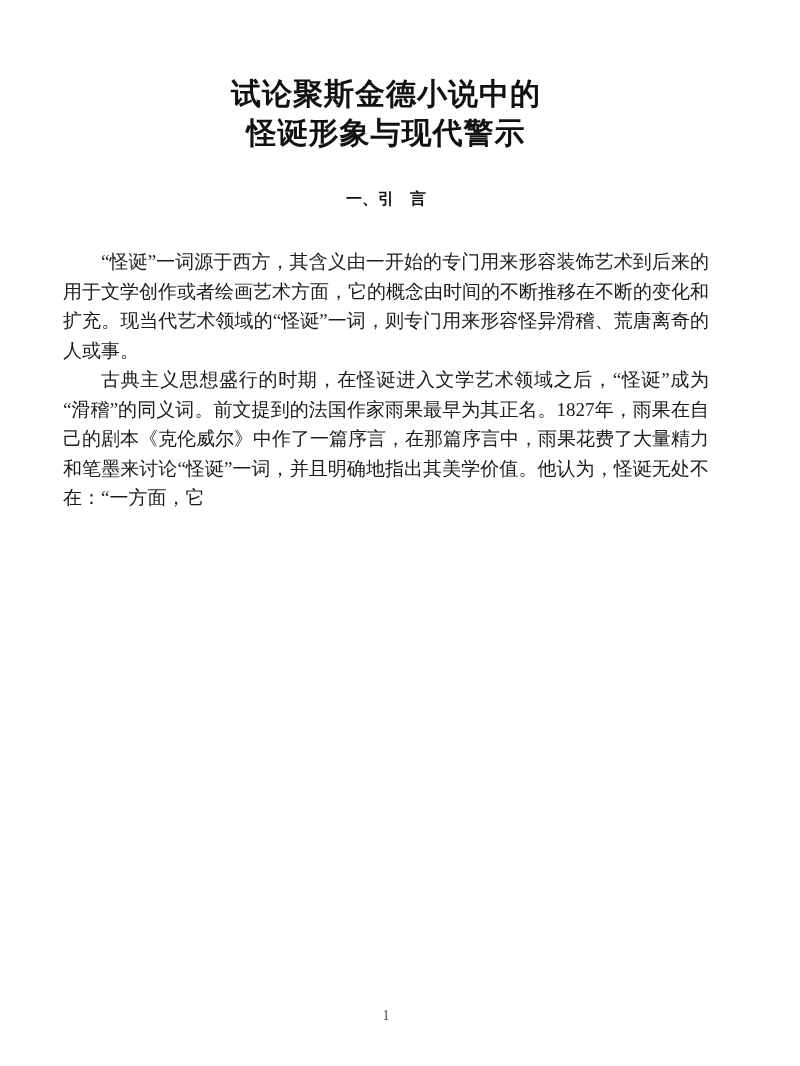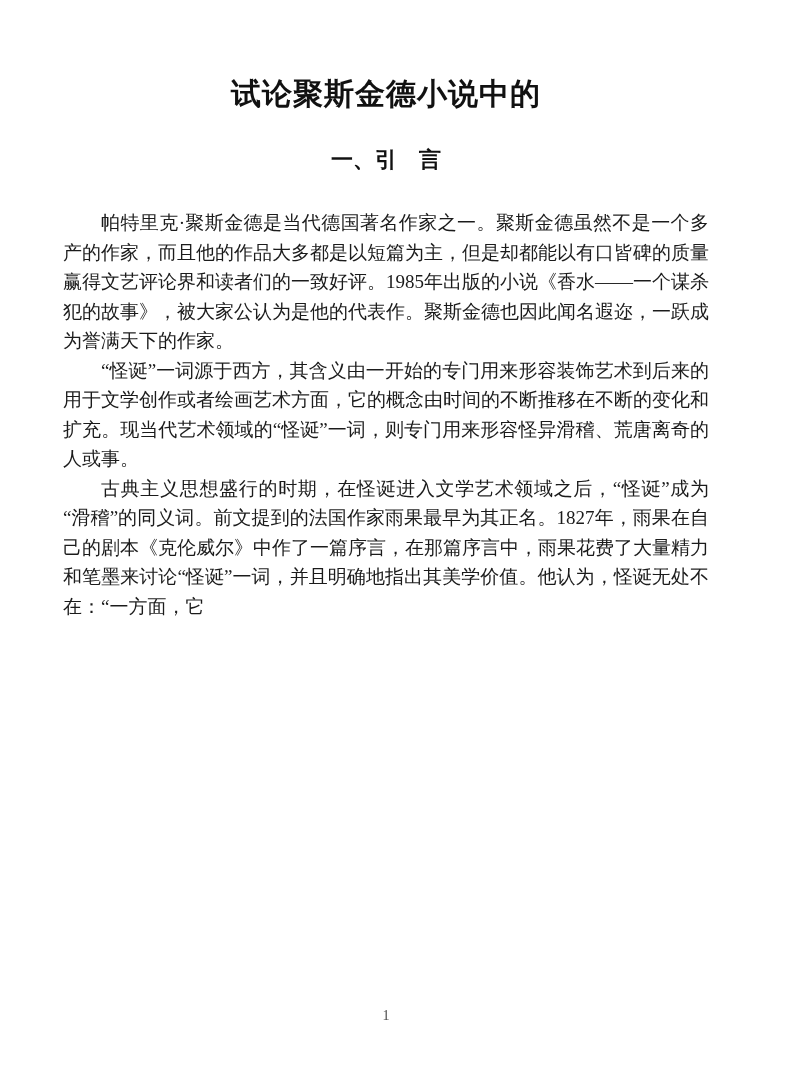--- a/index.html
+++ b/index.html
@@ -30,21 +30,21 @@
     font-size: 30px;
     line-height: 39px;
     letter-spacing: 1px;
     color: #111111;
   }
   .section-heading {
     margin-top: 34px;
     text-align: center;
     font-family: "Liberation Sans", "DejaVu Sans", sans-serif;
     font-weight: 600;
-    font-size: 22px;
+    font-size: 16px;
     line-height: 26px;
     color: #111111;
   }
   .body-text {
     margin-top: 35px;
     font-size: 19px;
     line-height: 29.5px;
     text-align: justify;
     text-justify: inter-ideograph;
     color: #1b1b1b;
@@ -68,22 +68,22 @@
     color: #4a4a4a;
   }
 </style>
 </head>
 <body>
 
 <div class="page">
   <div class="content">
     <div class="doc-title">
       <div>试论聚斯金德小说中的</div>
+      <div>怪诞形象与现代警示</div>
     </div>
     <div class="section-heading">一、引　言</div>
     <div class="body-text">
-        <p><span>帕特里克·聚斯金德是当代德国著名作家之一。聚斯金德虽然不是一个多产的作家，而且他的作品大多都是以短篇为主，但是却都能以有口皆碑的质量赢得文艺评论界和读者们的一致好评。1985年出版的小说《香水——一个谋杀犯的故事》，被大家公认为是他的代表作。聚斯金德也因此闻名遐迩，一跃成为誉满天下的作家。</span></p>
         <p><span>“怪诞”一词源于西方，其含义由一开始的专门用来形容装饰艺术到后来的用于文学创作或者绘画艺术方面，它的概念由时间的不断推移在不断的变化和扩充。现当代艺术领域的“怪诞”一词，则专门用来形容怪异滑稽、荒唐离奇的人或事。</span></p>
         <p><span>古典主义思想盛行的时期，在怪诞进入文学艺术领域之后，“怪诞”成为“滑稽”的同义词。前文提到的法国作家雨果最早为其正名。1827年，雨果在自己的剧本《克伦威尔》中作了一篇序言，在那篇序言中，雨果花费了大量精力和笔墨来讨论“怪诞”一词，并且明确地指出其美学价值。他认为，怪诞无处不在：“一方面，它</span></p>
       </div>
   </div>
   <div class="page-number">1</div>
 </div>
 
 </body></html>

